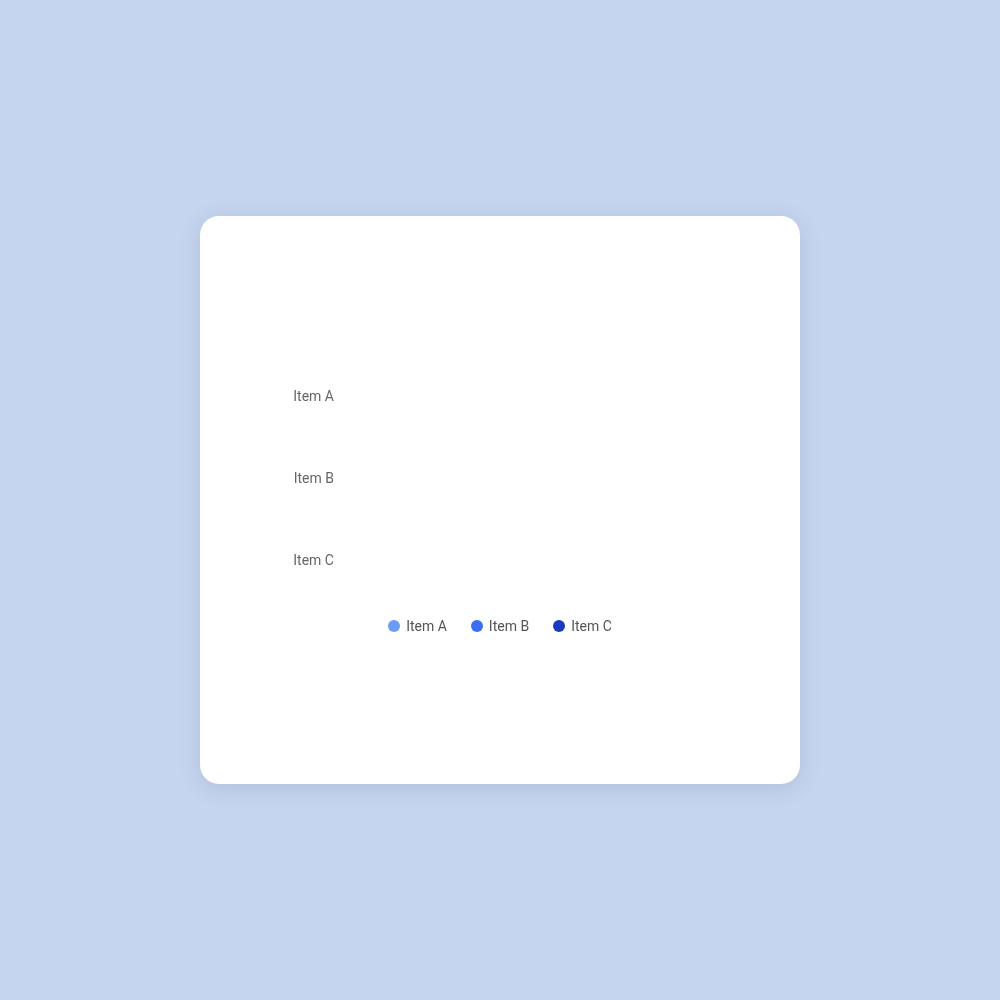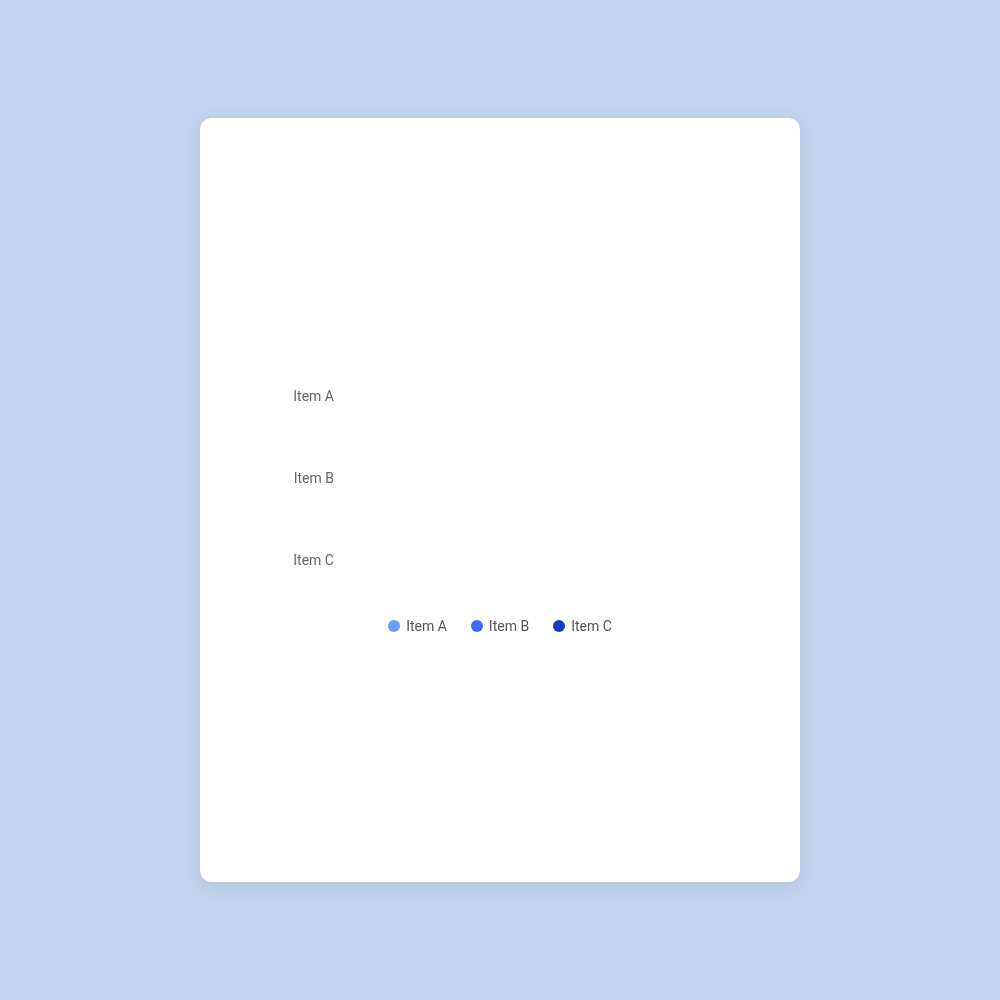--- a/index.html
+++ b/index.html
@@ -9,23 +9,23 @@
       height: 1000px;
       background-color: #c5d5f0;
       display: flex;
       align-items: center;
       justify-content: center;
       font-family: -apple-system, BlinkMacSystemFont, 'Segoe UI', Roboto, sans-serif;
     }
 
     .card {
       background: #ffffff;
-      border-radius: 12px;
+      border-radius: 19px;
       width: 600px;
-      height: 764px;
+      height: 568px;
       box-shadow: 0 4px 24px rgba(0,0,0,0.10);
       display: flex;
       flex-direction: column;
       align-items: center;
       justify-content: center;
       padding: 57px 60px;
     }
 
     .chart-area {
       display: flex;

